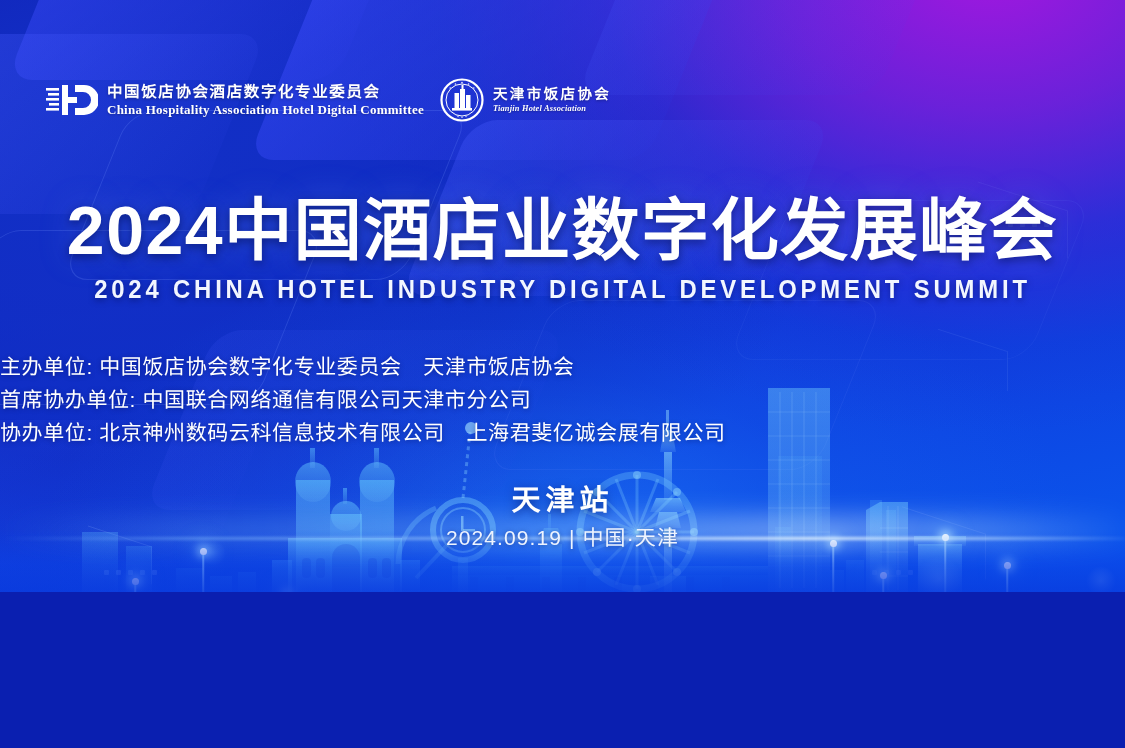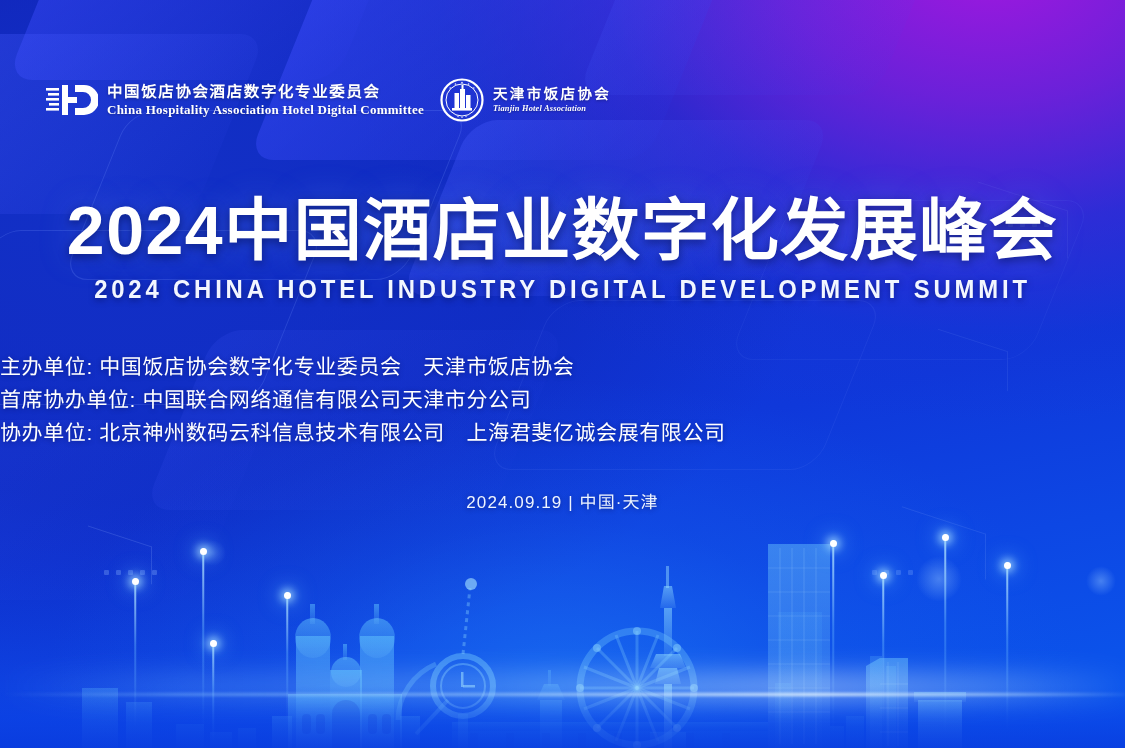--- a/index.html
+++ b/index.html
@@ -7,21 +7,21 @@
 
   html, body {
     width:1125px; height:748px;
     overflow:hidden;
     background:#0a1fb0;
     font-family:"Liberation Sans","DejaVu Sans",sans-serif;
   }
 
   #banner {
     position:relative;
-    width:1125px; height:748px;
+    width:1125px; height:592px;
     overflow:hidden;
     background:
       radial-gradient(ellipse 820px 560px at 88% -6%,
         rgba(172,22,224,0.95) 0%,
         rgba(140,26,220,0.72) 26%,
         rgba(86,32,214,0.40) 48%,
         rgba(40,40,200,0.10) 68%,
         rgba(10,40,190,0) 84%),
       radial-gradient(ellipse 700px 420px at 50% 92%,
         rgba(40,150,255,0.40) 0%,
@@ -151,21 +151,21 @@
     color:#ffffff;
     font-size:29px;
     font-weight:700;
     letter-spacing:5px;
     line-height:1.1;
     text-shadow:0 2px 8px rgba(2,10,70,0.50);
   }
   .venue-date {
     margin-top:9px;
     color:#eef4ff;
-    font-size:17px;
+    font-size:21px;
     font-weight:400;
     letter-spacing:1.1px;
     line-height:1.1;
     text-shadow:0 1px 5px rgba(2,10,70,0.45);
   }
 
   
   .skyline {
     position:absolute;
     left:0; bottom:0;
@@ -542,16 +542,17 @@
     <div class="title-en">2024 CHINA HOTEL INDUSTRY DIGITAL DEVELOPMENT SUMMIT</div>
   </div>
 
   <div class="org-wrap">
     <div class="org-line">主办单位: 中国饭店协会数字化专业委员会　天津市饭店协会</div>
     <div class="org-line">首席协办单位: 中国联合网络通信有限公司天津市分公司</div>
     <div class="org-line">协办单位: 北京神州数码云科信息技术有限公司　上海君斐亿诚会展有限公司</div>
   </div>
 
   <div class="venue-wrap">
+    <div class="venue-city">天津站</div>
     <div class="venue-date">2024.09.19 | 中国·天津</div>
   </div>
 
 </div>
 
 </body></html>

